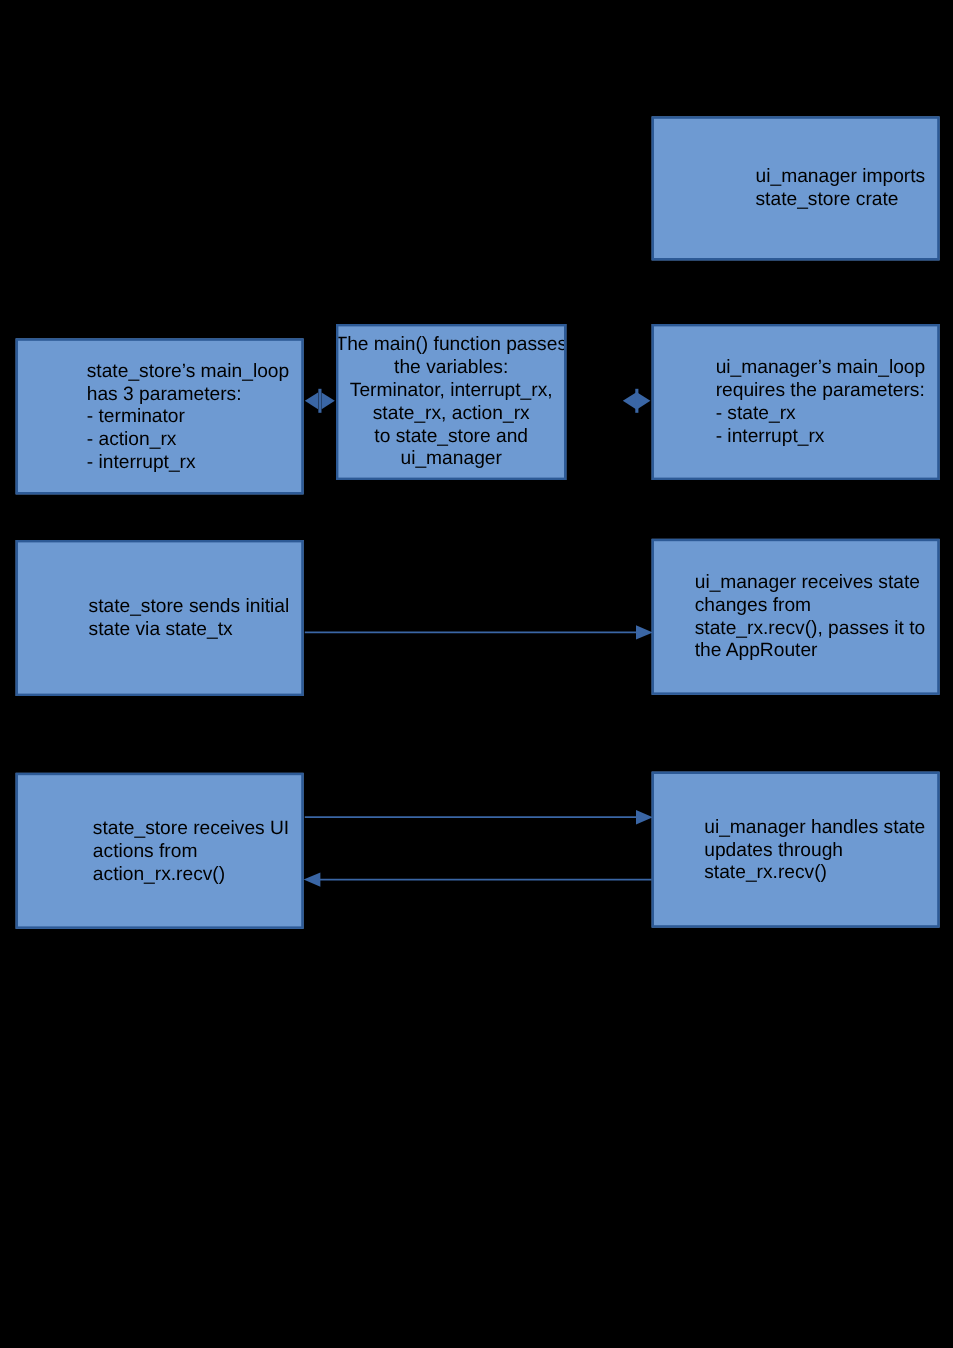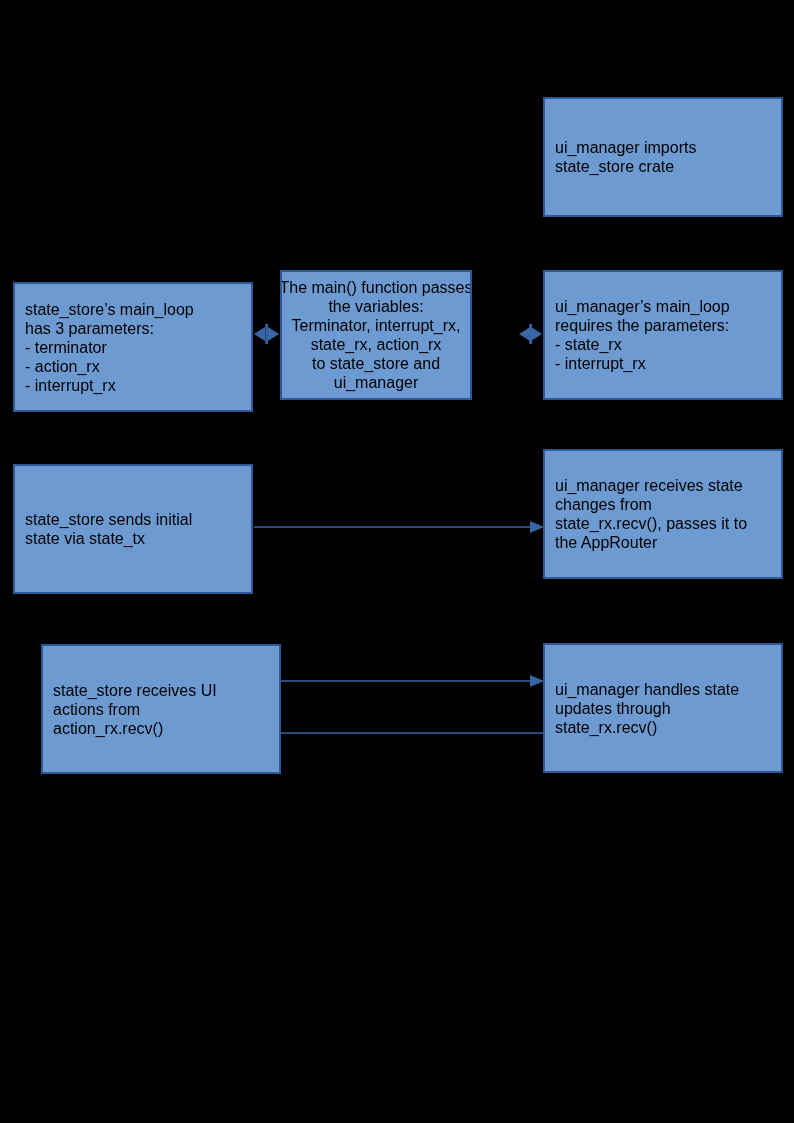--- a/index.html
+++ b/index.html
@@ -30,33 +30,34 @@
     background: #6E9AD2;
     border: 2px solid #2D5A96;
     color: #000000;
     font-size: 16px;
     line-height: 19px;
     display: flex;
     align-items: center;
     padding: 0 10px;
     white-space: pre;
     overflow: hidden;
+    justify-content: flex-end;
   }
   .box.center {
     justify-content: center;
     text-align: center;
     padding: 0 4px;
   }
   .b1 { left: 543px; top: 97px;  height: 120px; }
   .b2 { left: 13px;  top: 282px; }
   .b3 { left: 280px; top: 270px; width: 192px; }
   .b4 { left: 543px; top: 270px; }
-  .b5 { left: 13px;  top: 450px; margin-top: 14px; }
+  .b5 { left: 13px;  top: 450px; }
   .b6 { left: 543px; top: 449px; }
-  .b7 { left: 13px;  top: 644px; margin-left: 28px; }
+  .b7 { left: 13px;  top: 644px; }
   .b8 { left: 543px; top: 643px; }
 </style>
 </head>
 <body>
 
 <div class="canvas">
 
   <svg class="arrow-layer" viewBox="0 0 794 1123" xmlns="http://www.w3.org/2000/svg">
 
     <g fill="#3A66A5" stroke="none">

